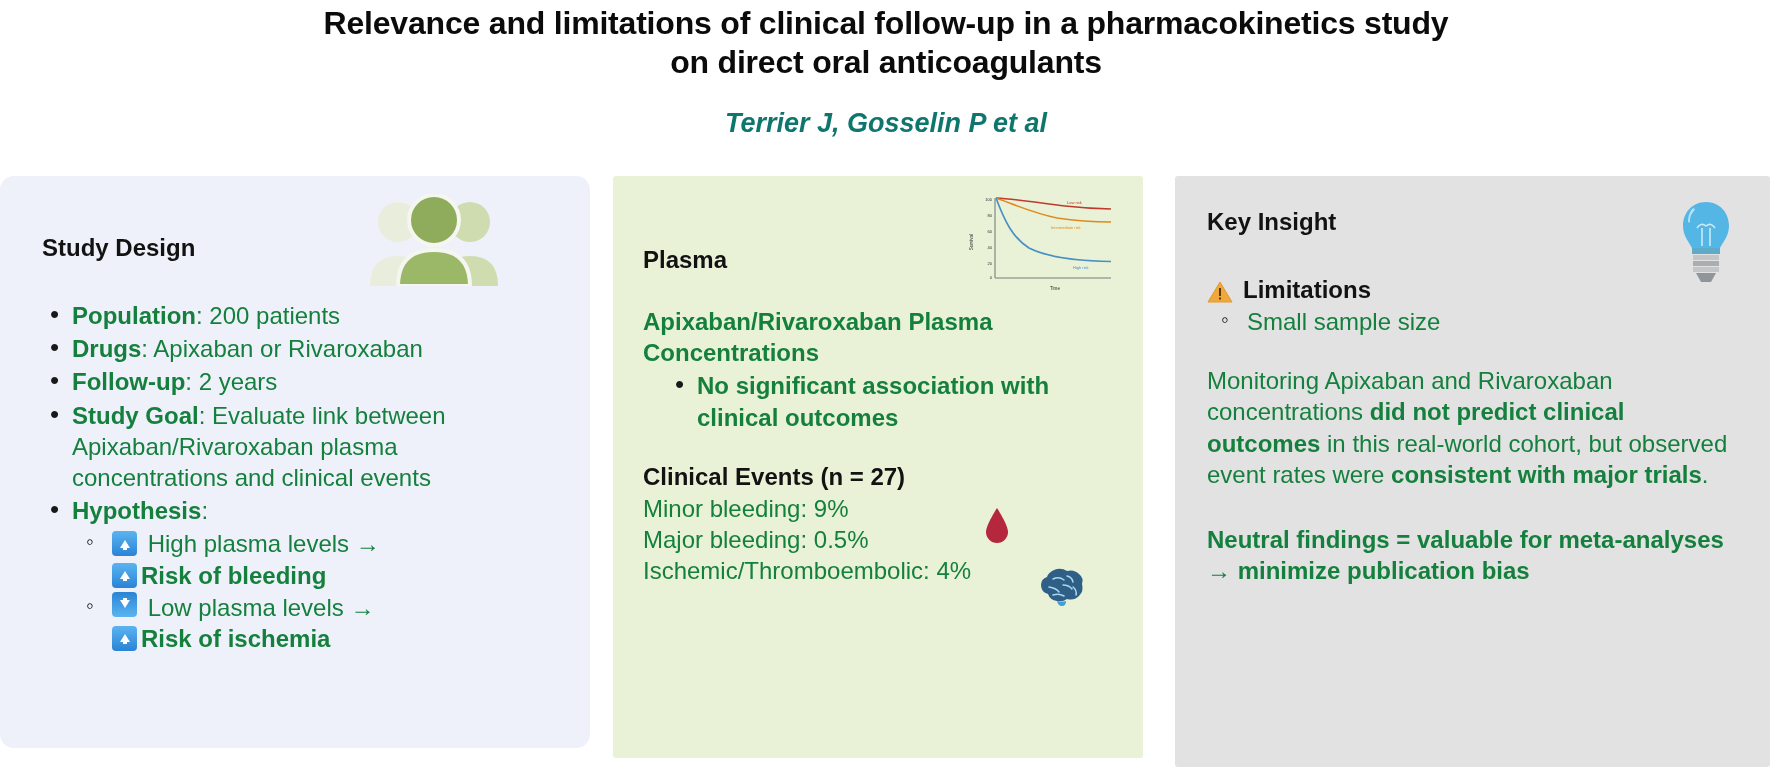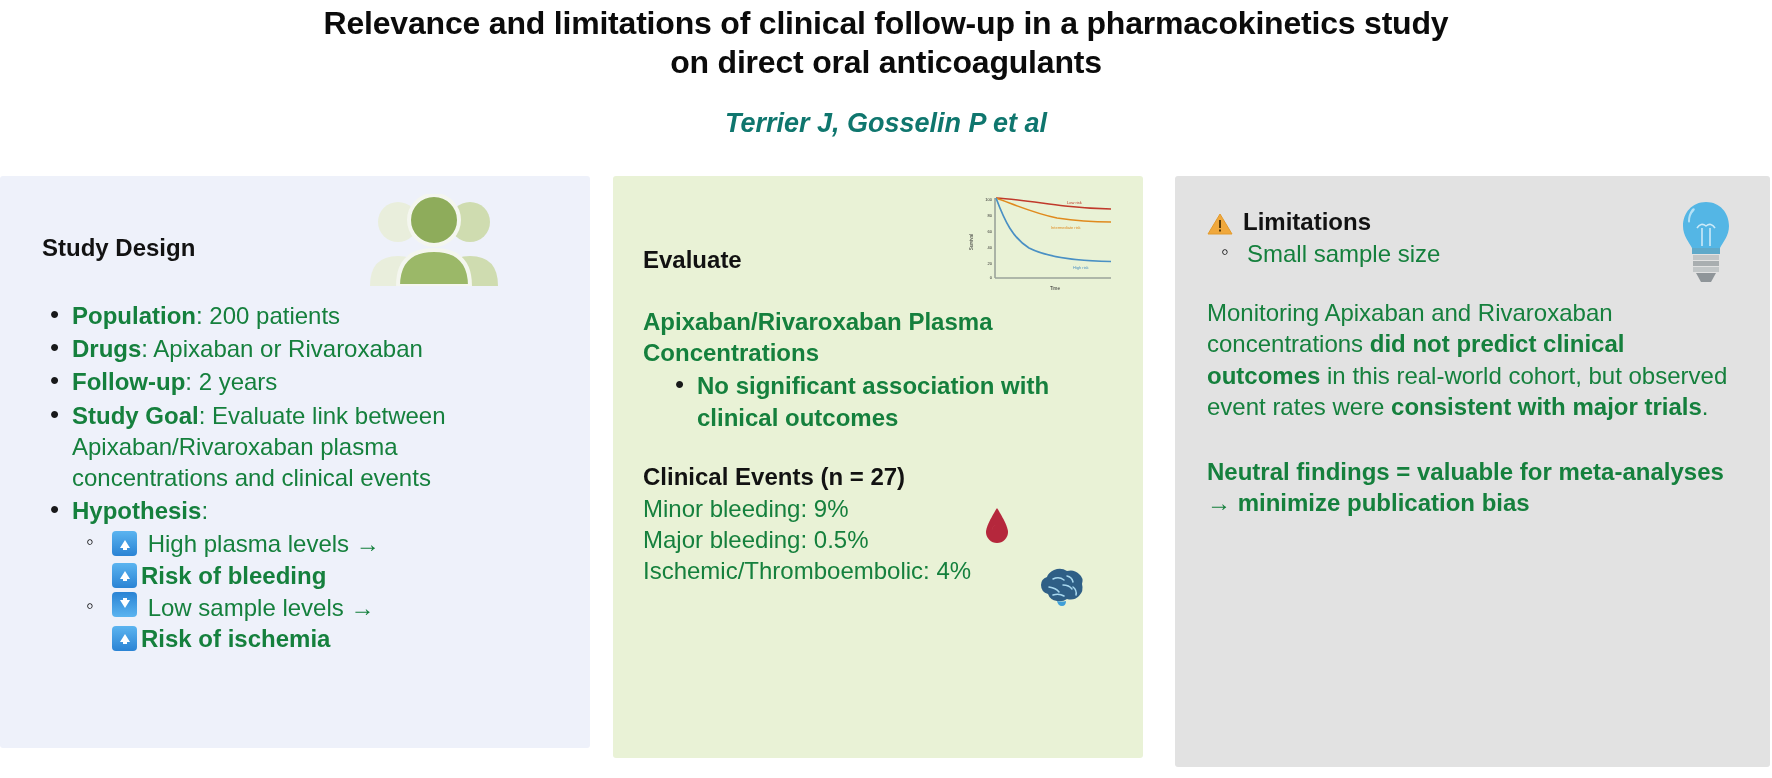--- a/index.html
+++ b/index.html
@@ -44,21 +44,21 @@
     width: 1772px;
     display: flex;
     align-items: flex-start;
   }
   .panel { position: relative; overflow: hidden; }
 
   .panel-left {
     width: 590px;
     height: 572px;
     background: #eef1fa;
-    border-radius: 3px;
+    border-radius: 14px;
   }
   .gap-a { width: 23px; flex: 0 0 23px; }
   .panel-mid {
     width: 530px;
     height: 582px;
     background: #e9f2d6;
     border-radius: 3px;
   }
   .gap-b { width: 32px; flex: 0 0 32px; }
   .panel-right {
@@ -236,21 +236,21 @@
           <li>
             <b>Hypothesis</b><span>:</span>
             <ul class="lvl2">
               <li>
                 <span class="arrow-emoji"></span>
                 <span>High plasma levels →</span><br>
                 <span class="arrow-emoji"></span><b>Risk of bleeding</b>
               </li>
               <li>
                 <span class="arrow-emoji down"></span>
-                <span>Low sample levels →</span><br>
+                <span>Low plasma levels →</span><br>
                 <span class="arrow-emoji"></span><b>Risk of ischemia</b>
               </li>
             </ul>
           </li>
         </ul>
       </div>
     </div>
 
     <div class="gap-a"></div>
 
@@ -278,21 +278,21 @@
 
           <path d="M41 8 C58 14 78 23 102 28 C122 31 142 32 156 32" fill="none" stroke="#e08a1e" stroke-width="1.5"></path>
           <text x="96" y="39" font-size="4" fill="#e08a1e" font-family="'Liberation Sans', sans-serif">Intermediate risk</text>
 
           <path d="M41 8 C50 32 58 48 74 58 C94 68 124 71 156 71.5" fill="none" stroke="#4a90c4" stroke-width="1.7"></path>
           <text x="118" y="79" font-size="4" fill="#4a90c4" font-family="'Liberation Sans', sans-serif">High risk</text>
         </svg>
       </div>
 
       <div class="mid-inner">
-        <div class="panel-heading mid-heading">Evaluate</div>
+        <div class="panel-heading mid-heading">Plasma</div>
 
         <div class="body-text" style="font-weight:bold;">Apixaban/Rivaroxaban Plasma Concentrations</div>
 
         <ul class="lvl1 body-text" style="margin-top:2px; padding-left:24px;">
           <li>
             <b>No significant association</b><b style="font-weight:bold"> with clinical outcomes</b>
           </li>
         </ul>
 
         <div class="events-block">
@@ -348,20 +348,21 @@
           </g>
           <rect x="14" y="50" width="28" height="6" fill="#5fa9c9"></rect>
           <rect x="15" y="57" width="26" height="5" fill="#c2c6c7"></rect>
           <rect x="15" y="63" width="26" height="5" fill="#a9aeb0"></rect>
           <rect x="15" y="69" width="26" height="5" fill="#c2c6c7"></rect>
           <path d="M18 75 h20 l-5 9 h-10 z" fill="#8f9599"></path>
         </svg>
       </div>
 
       <div class="right-inner">
+        <div class="panel-heading right-heading">Key Insight</div>
 
         <div class="limit-row">
           <span class="warn-icon">
             <svg viewBox="0 0 26 24" width="26" height="24" aria-hidden="true">
               <path d="M13 2 L25 22 H1 z" fill="#f0a83c" stroke="#e39a2c" stroke-width="1"></path>
               <rect x="12" y="8" width="2" height="8" fill="#5a3a06"></rect>
               <rect x="12" y="17.5" width="2" height="2" fill="#5a3a06"></rect>
             </svg>
           </span>
           <span class="limit-label">Limitations</span>

